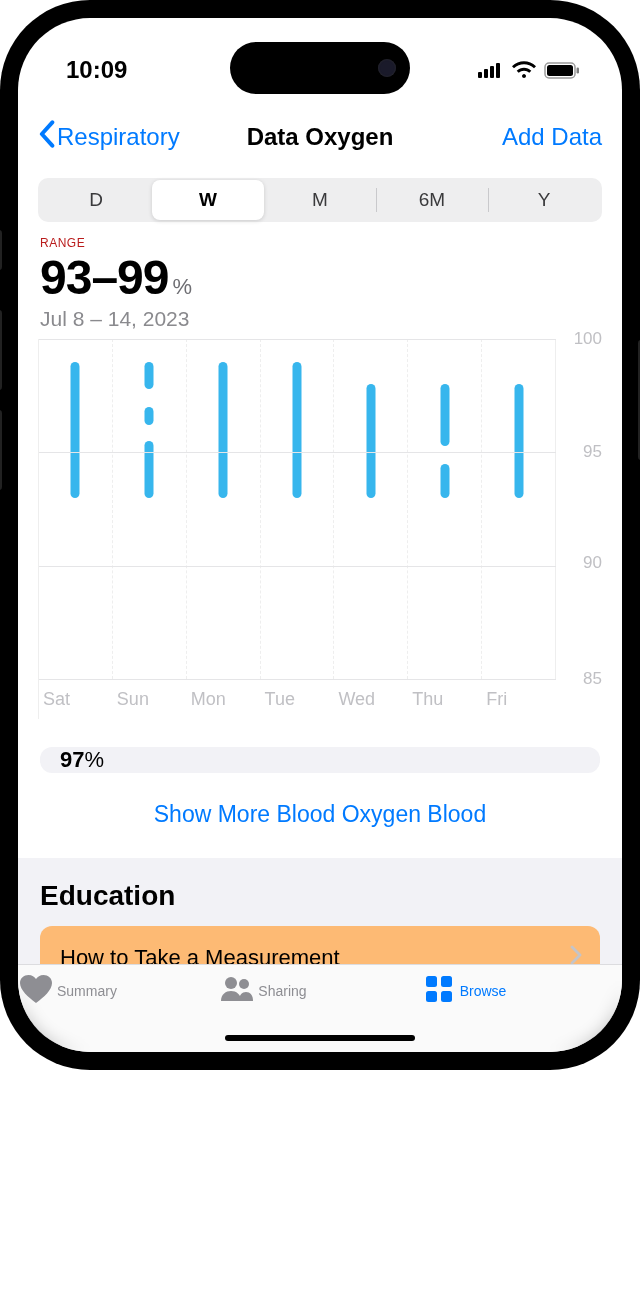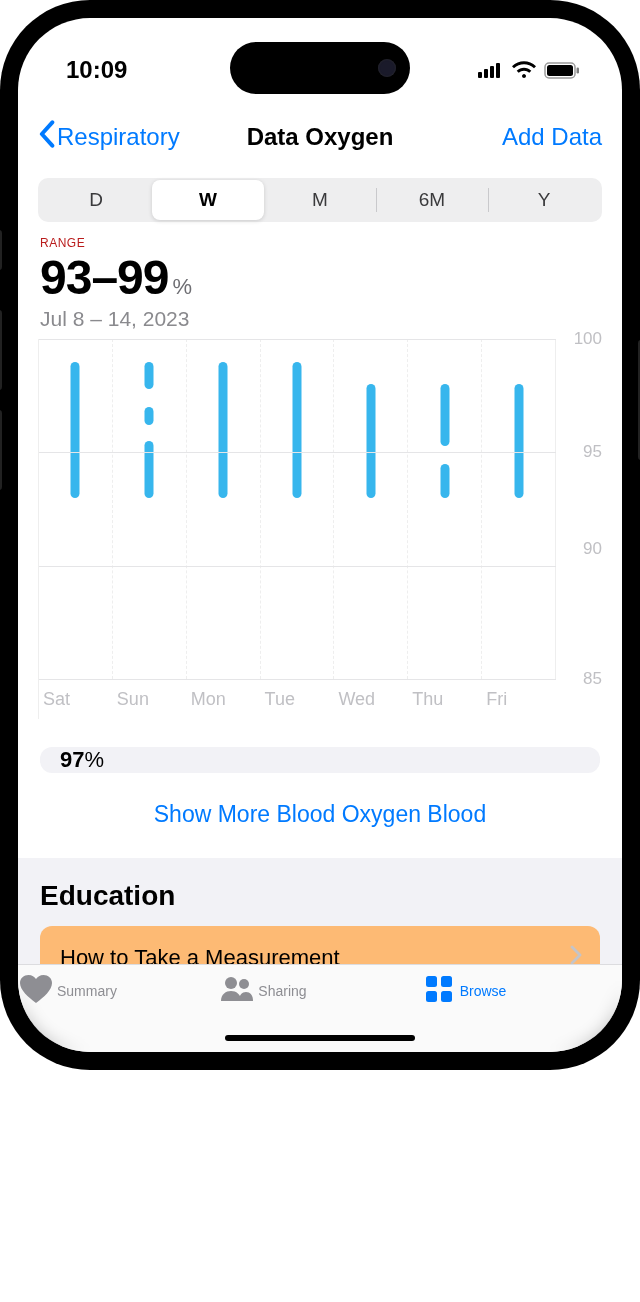--- a/index.html
+++ b/index.html
@@ -229,21 +229,21 @@
             <div>Sun</div>
             <div>Mon</div>
             <div>Tue</div>
             <div>Wed</div>
             <div>Thu</div>
             <div>Fri</div>
           </div>
         <div class="grid-h" style="top: 340px;"></div>
             <div class="y-label" style="top: 340px;">85</div>
             <div class="grid-h" style="top: 226.667px;"></div>
-            <div class="y-label" style="top: 210px;">90</div>
+            <div class="y-label" style="top: 224px;">90</div>
             <div class="grid-h" style="top: 113.333px;"></div>
             <div class="y-label" style="top: 113.333px;">95</div>
             <div class="grid-h" style="top: 0px;"></div>
             <div class="y-label" style="top: 0px;">100</div>
           </div>
       </div>
 
       <div class="latest-card">
         <span class="v"><span>97</span><span class="u">%</span></span>
       </div>

